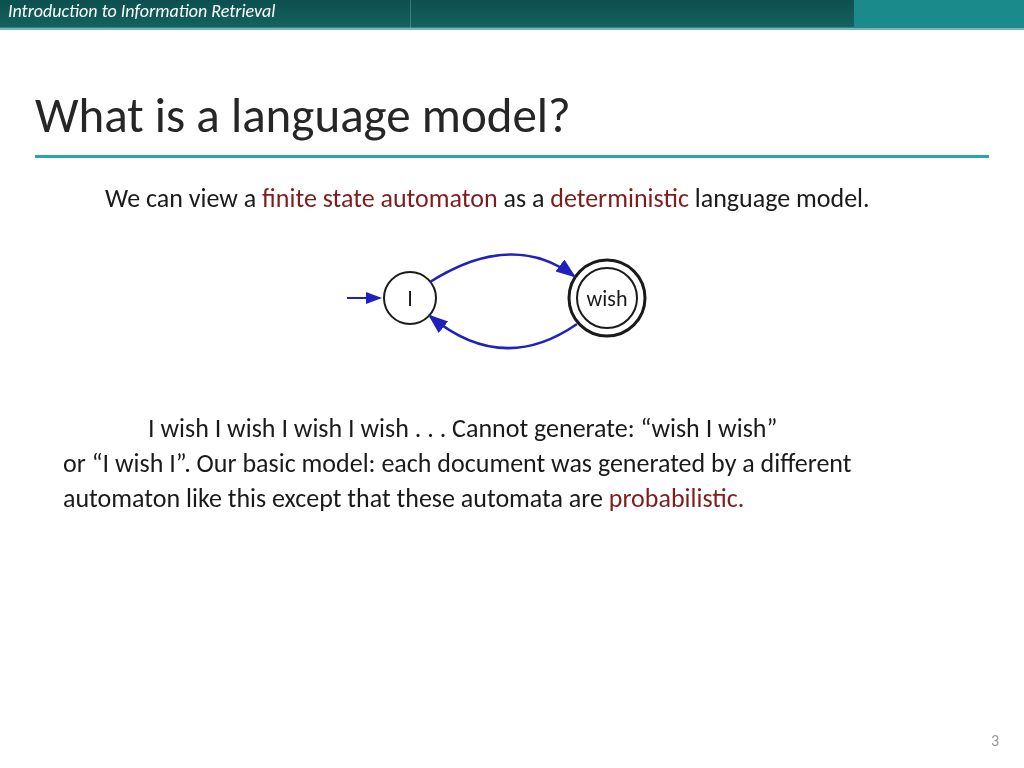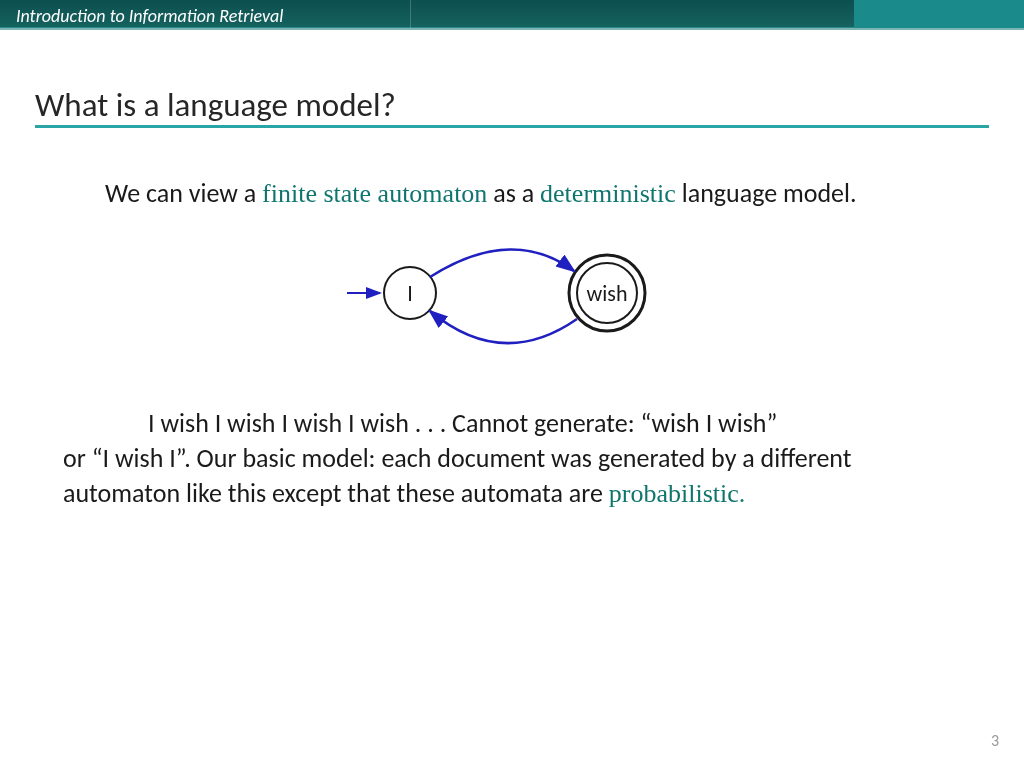--- a/index.html
+++ b/index.html
@@ -10,22 +10,22 @@
     background: #ffffff;
     position: relative;
     overflow: hidden;
   }
   .header-bar {
     width: 100%;
     height: 28px;
     background: linear-gradient(to bottom, #0d4f4f 0%, #14625f 100%);
     border-bottom: 1px solid #2a8a8a;
     display: flex;
-    align-items: flex-end;
-    padding-left: 16px;
+    align-items: flex-start;
+    padding-left: 8px;
   }
   .header-bar .accent {
     position: absolute;
     right: 0;
     top: 0;
     width: 170px;
     height: 28px;
     background: #1b8a8a;
   }
   .header-text {
@@ -44,40 +44,39 @@
   }
   .bottom-border {
     width: 100%;
     height: 2px;
     background: #7db4b4;
   }
   .slide-content {
     padding: 55px 35px 0 35px;
   }
   .slide-title {
-    font-size: 33px;
+    font-size: 49px;
     color: #262626;
     font-weight: 400;
-    padding-bottom: 0;
+    padding-bottom: 10px;
     border-bottom: 3px solid #2aa5a5;
-    margin-bottom: 48px;
+    margin-bottom: 23px;
   }
   .body-text {
     font-size: 26px;
     color: #1a1a1a;
     line-height: 1.35;
     padding: 0 28px;
   }
   .body-text .p1 {
     margin-bottom: 20px;
     text-indent: 42px;
   }
   .highlight {
-    color: #0f766e;
-    font-family: Liberation Serif, serif;
+    color: #7f1d1d;
   }
   .diagram-wrap {
     width: 100%;
     text-align: center;
     margin: 10px 0 30px 0;
   }
   .p2 {
     text-indent: 85px;
     margin-top: 36px;
   }

